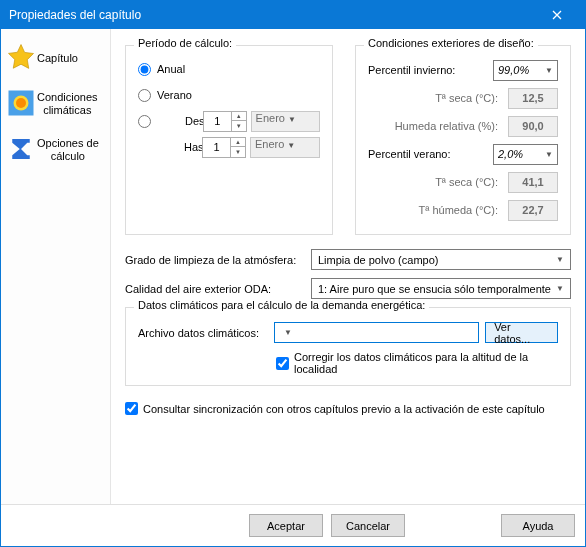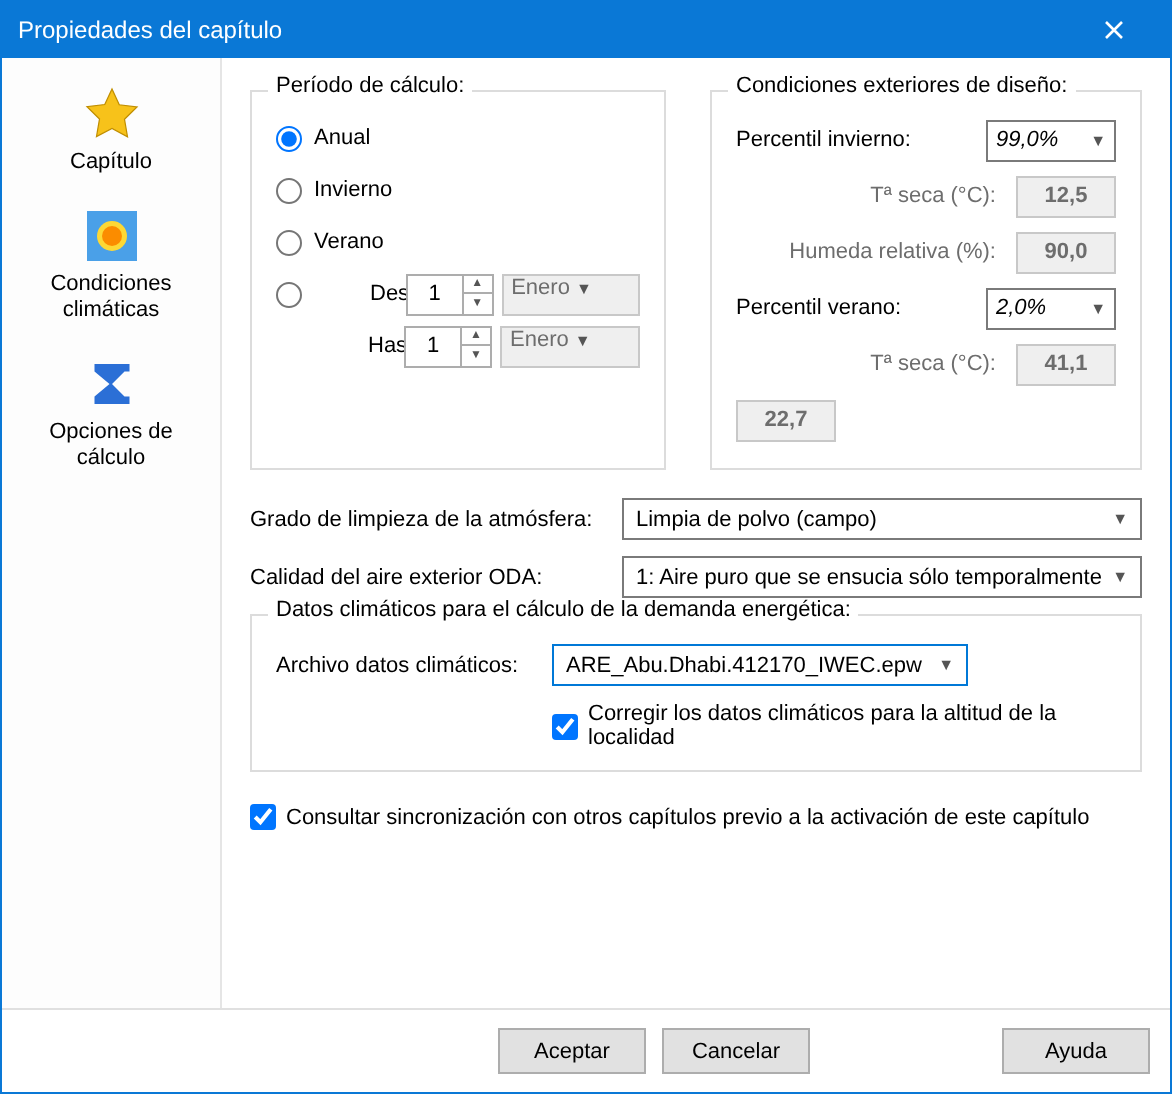--- a/index.html
+++ b/index.html
@@ -3,21 +3,21 @@
 <meta charset="utf-8">
 <style>
 * { box-sizing: border-box; margin: 0; padding: 0; font-family: "Segoe UI", Tahoma, sans-serif; font-size: 11px; }
 body { background: #fff; width: 586px; height: 547px; display: flex; flex-direction: column; border: 1px solid #0a78d6; }
 .titlebar { background: #0a78d6; color: #fff; height: 28px; display: flex; align-items: center; padding: 0 8px; }
 .titlebar .title { flex: 1; font-size: 12px; }
 .titlebar .close { width: 40px; height: 28px; display: flex; align-items: center; justify-content: center; color: #fff; cursor: pointer; }
 .titlebar .close svg { width: 10px; height: 10px; }
 .main { flex: 1; display: flex; background: #fff; }
 .sidebar { width: 110px; background: #fdfdfd; border-right: 1px solid #e5e5e5; padding-top: 6px; }
-.side-item { display: flex; flex-direction: column; align-items: center; padding: 6px 4px 8px; cursor: pointer; }
+.side-item { display: flex; flex-direction: row; align-items: center; padding: 6px 4px 8px; cursor: pointer; }
 .side-item .ico { width: 32px; height: 32px; display: flex; align-items: center; justify-content: center; }
 .side-item .lbl { text-align: center; color: #000; margin-top: 2px; line-height: 13px; }
 .content { flex: 1; padding: 14px 14px 10px 14px; color: #000; }
 .row2 { display: flex; gap: 22px; }
 .fieldset { border: 1px solid #dcdcdc; padding: 10px 12px 10px 12px; position: relative; margin-top: 2px; }
 .legend { position: absolute; top: -9px; left: 8px; background: #fff; padding: 0 4px; color: #000; }
 .periodo { width: 208px; }
 .cond { flex: 1; }
 .radio-line { display: flex; align-items: center; height: 26px; }
 .radio-line input[type=radio] { margin-right: 6px; }
@@ -100,24 +100,20 @@
   <div class="content">
     <div class="row2">
       <div class="fieldset periodo">
         <div class="legend">Período de cálculo:</div>
         <label class="radio-line">
             <input type="radio" name="per" checked="" style="">
             <span>Anual</span>
           </label>
         <label class="radio-line">
             <input type="radio" name="per" style="">
-            <span>Invierno</span>
-          </label>
-        <label class="radio-line">
-            <input type="radio" name="per" style="">
             <span>Verano</span>
           </label>
         <div class="dline">
           <input type="radio" name="per" style="margin-right: 6px;">
           <span class="lb" style="width:40px;text-align:left">Desde:</span>
           <div class="spinner">
             <div class="val">1</div>
             <div class="btns">
                 <div>▲</div>
                 <div>▼</div>
@@ -163,20 +159,21 @@
           <div class="selact">
               <span class="tx">2,0%</span>
               <span class="arrow">▼</span>
             </div>
           </div>
         <div class="cond-row">
             <div class="cl dim">Tª seca (°C):</div>
             <div class="num">41,1</div>
           </div>
         <div class="cond-row">
+            <div class="cl dim">Tª húmeda (°C):</div>
             <div class="num">22,7</div>
           </div>
       </div>
     </div>
 
     <div class="below">
       <div class="rowline">
         <div class="lab">Grado de limpieza de la atmósfera:</div>
         <div class="widesel">
             <span class="tx">Limpia de polvo (campo)</span>
@@ -189,24 +186,26 @@
             <span class="tx">1: Aire puro que se ensucia sólo temporalmente</span>
             <span class="arrow">▼</span>
           </div>
       </div>
 
       <div class="group2">
         <div class="legend">Datos climáticos para el cálculo de la demanda energética:</div>
         <div class="rowline" style="margin-bottom:4px">
           <div style="width:138px">Archivo datos climáticos:</div>
           <div class="file-sel">
-              <span class="tx">ARE_Abu.Dhabi.412170_IWEC.epw</span>
               <span class="arrow">▼</span>
             </div>
           <span style="width:6px"></span>
+          <div class="btn small" style="border:1px solid #0078d7;background:#e5f1fb">
+              <span>Ver datos...</span>
+            </div>
         </div>
         <label class="cbline" style="margin-left:138px">
             <input type="checkbox" checked="" style="">
             <span>Corregir los datos climáticos para la altitud de la localidad</span>
           </label>
       </div>
 
       <label class="cbline" style="margin-top:16px">
           <input type="checkbox" checked="" style="">
           <span>Consultar sincronización con otros capítulos previo a la activación de este capítulo</span>

